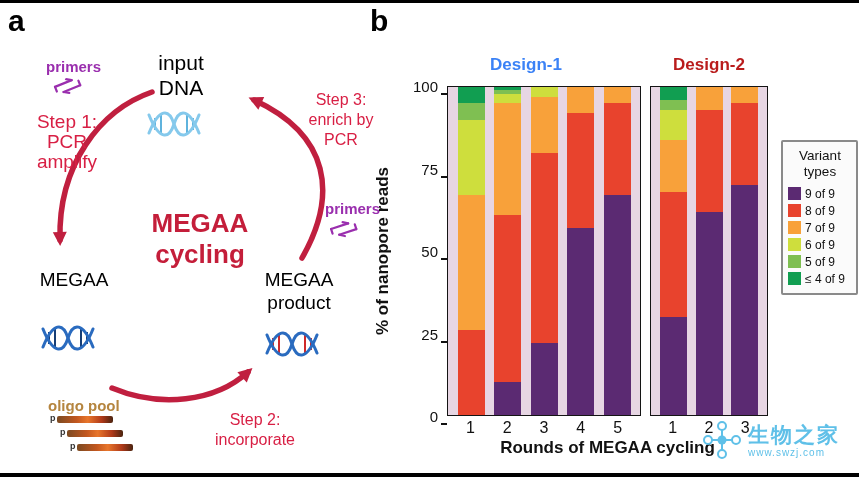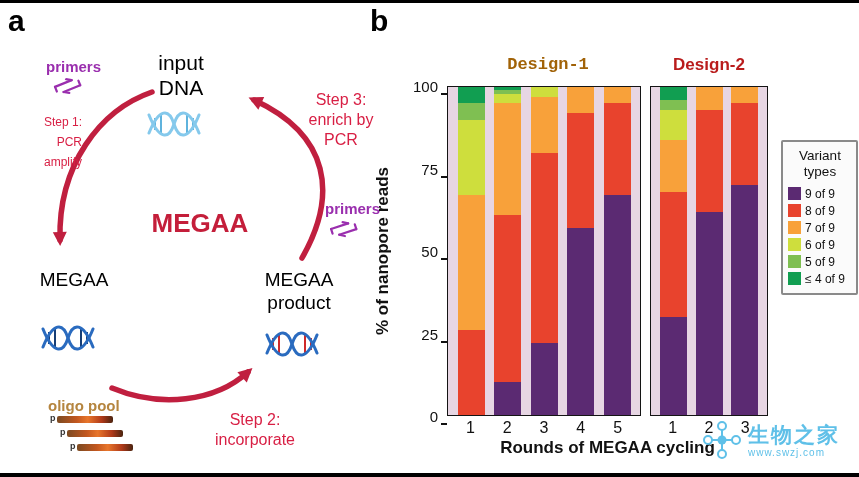--- a/index.html
+++ b/index.html
@@ -93,28 +93,29 @@
     <g stroke="#5fb3dd" stroke-width="2">
         <line x1="9" y1="8" x2="9" y2="20"></line>
         <line x1="15" y1="5" x2="15" y2="23"></line>
         <line x1="41" y1="5" x2="41" y2="23"></line>
         <line x1="47" y1="8" x2="47" y2="20"></line>
       </g>
     <path d="M3,5 C13,30 23,30 28,14 C33,-2 43,-2 53,23" fill="none" stroke="#85c9ec" stroke-width="3" stroke-linecap="round"></path>
     <path d="M3,23 C13,-2 23,-2 28,14 C33,30 43,30 53,5" fill="none" stroke="#85c9ec" stroke-width="3" stroke-linecap="round"></path>
   </svg>
 
-  <div class="abs step-text" style="left: 4px; top: 112px; width: 78px; font-size: 12px; line-height: 20px; color: rgb(216, 31, 68); text-align: right;">
+  <div class="abs step-text" style="left: 28px; top: 112px; width: 78px; font-size: 19px; line-height: 20px; color: rgb(216, 31, 68);">
     <div>Step 1:</div>
     <div>PCR</div>
     <div>amplify</div>
   </div>
 
   <div class="abs center-title" style="left: 120px; top: 208px; width: 160px; font-size: 26px; line-height: 31px; color: rgb(196, 30, 58);">
     <div>MEGAA</div>
+    <div>cycling</div>
   </div>
 
   <div class="abs node" style="left:18px;top:268px;width:112px;font-size:19px;line-height:23px;">
     <div>MEGAA</div>
   </div>
   <svg class="abs" style="left:40px;top:324px;" width="56" height="28" viewBox="0 0 56 28">
     <g stroke="#173e75" stroke-width="2">
         <line x1="9" y1="8" x2="9" y2="20"></line>
         <line x1="15" y1="5" x2="15" y2="23"></line>
         <line x1="41" y1="5" x2="41" y2="23"></line>
@@ -195,21 +196,21 @@
       <div class="ytick" style="top: 73.5px;">
         <span class="ytl">75</span>
         <span class="ytm"></span>
       </div>
       <div class="ytick" style="top: -9px;">
         <span class="ytl">100</span>
         <span class="ytm"></span>
       </div>
     </div>
 
-  <div class="design-title" style="left: 451px; width: 194px; color: #a16207; font-family: Liberation Mono, monospace;">Design-1</div>
+  <div class="design-title" style="left: 429px; width: 194px; color: #3b82f6;">Design-1</div>
   <div class="design-title" style="left: 650px; width: 118px; color: #b91c1c;">Design-2</div>
 
   <div class="plot-box" style="left: 447px; width: 194px; background: rgb(231, 214, 227);">
       <div class="bar">
         <div class="seg" style="height: 0%; background: rgb(91, 42, 114);"></div>
         <div class="seg" style="height: 26%; background: rgb(232, 67, 45);"></div>
         <div class="seg" style="height: 41%; background: rgb(248, 161, 58);"></div>
         <div class="seg" style="height: 23%; background: rgb(206, 222, 61);"></div>
         <div class="seg" style="height: 5%; background: rgb(127, 191, 82);"></div>
         <div class="seg" style="height: 5%; background: rgb(17, 158, 81);"></div>

